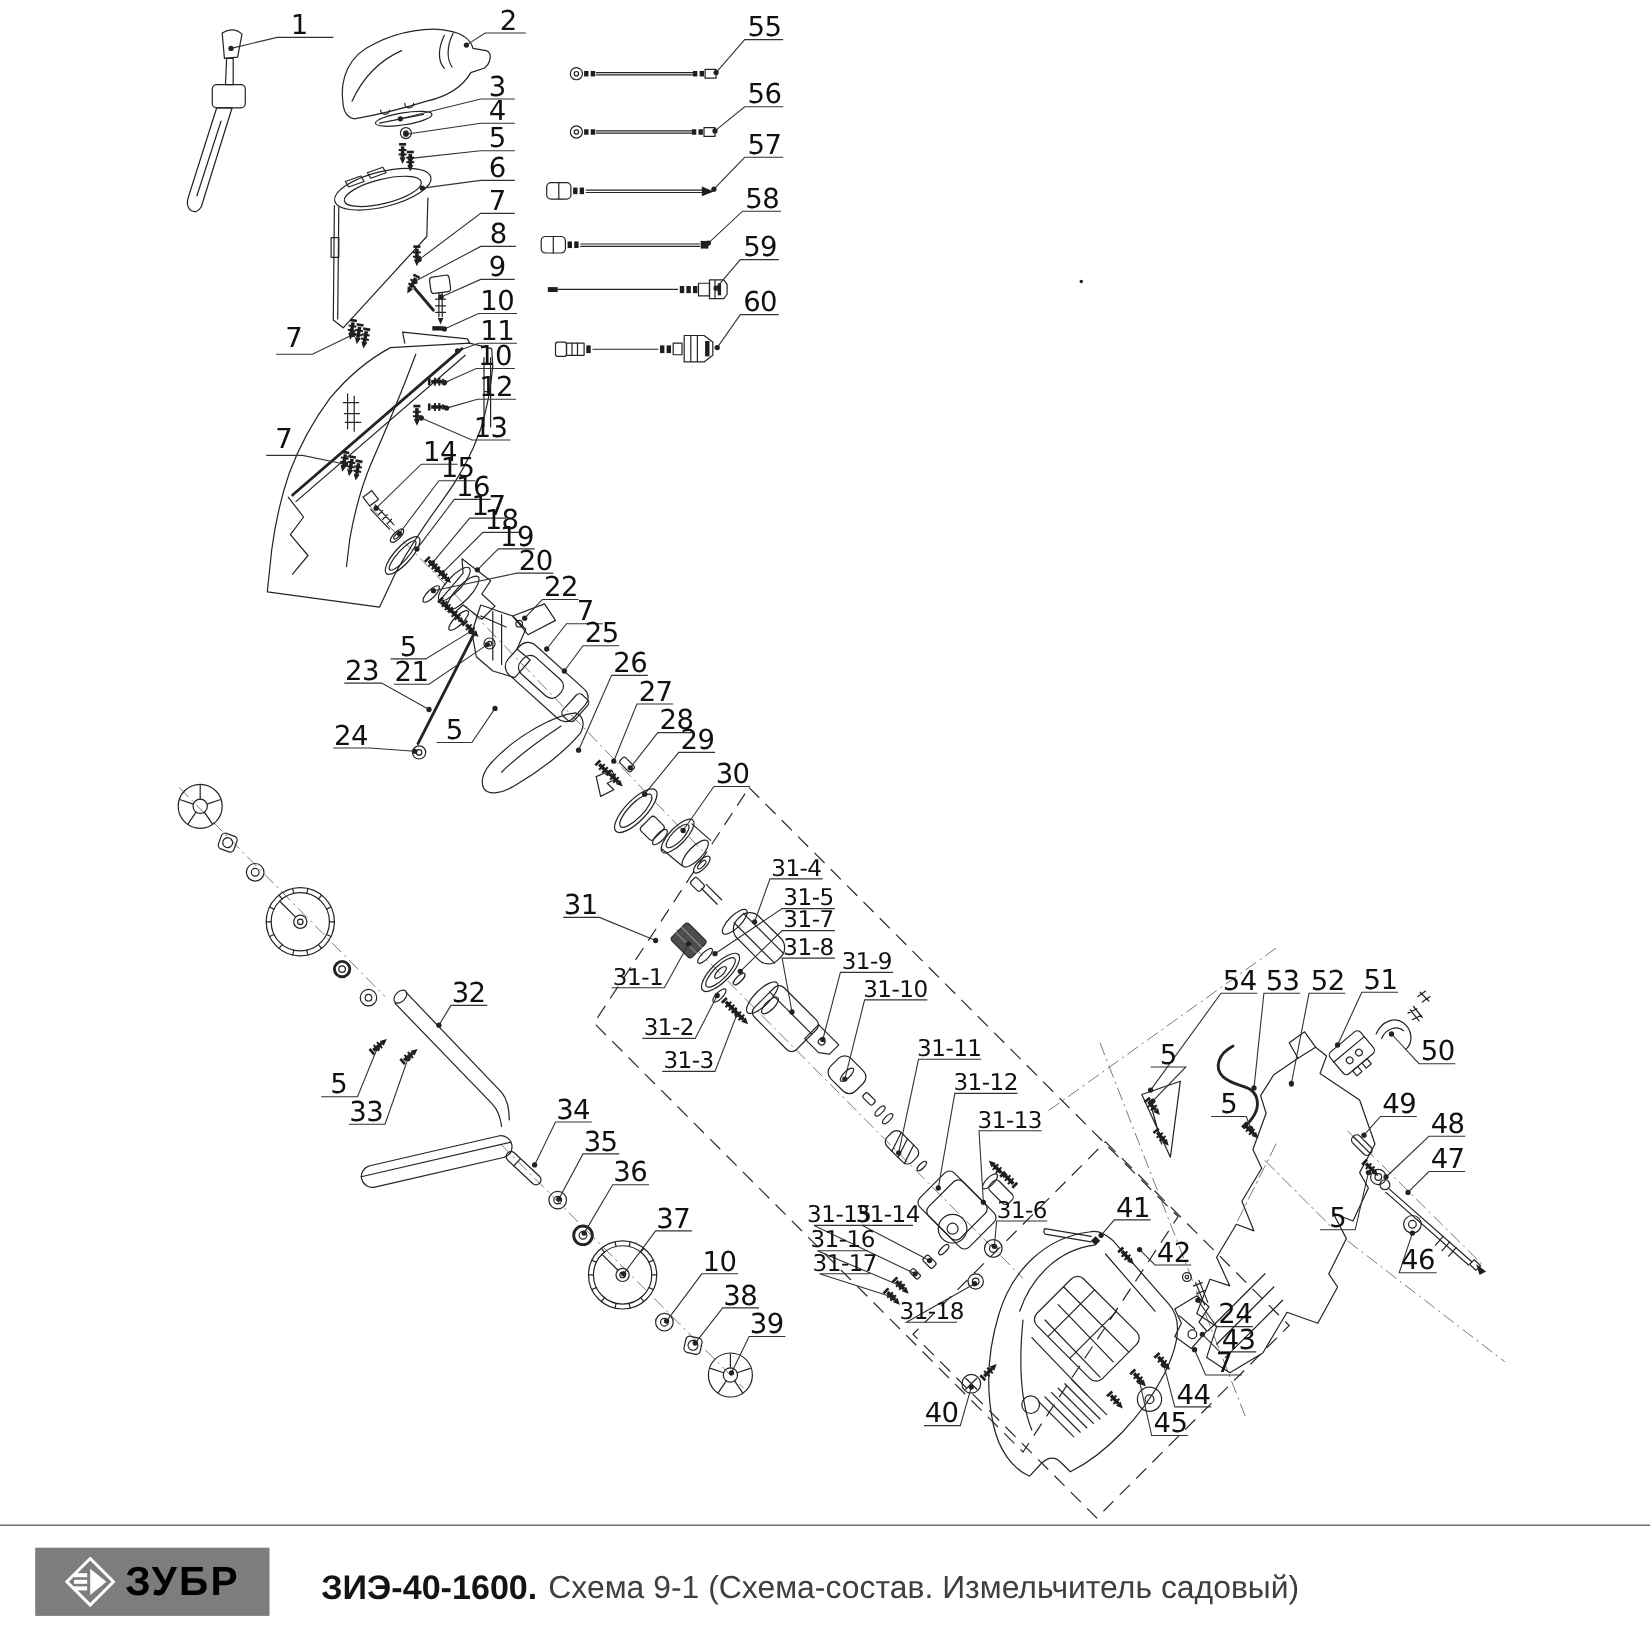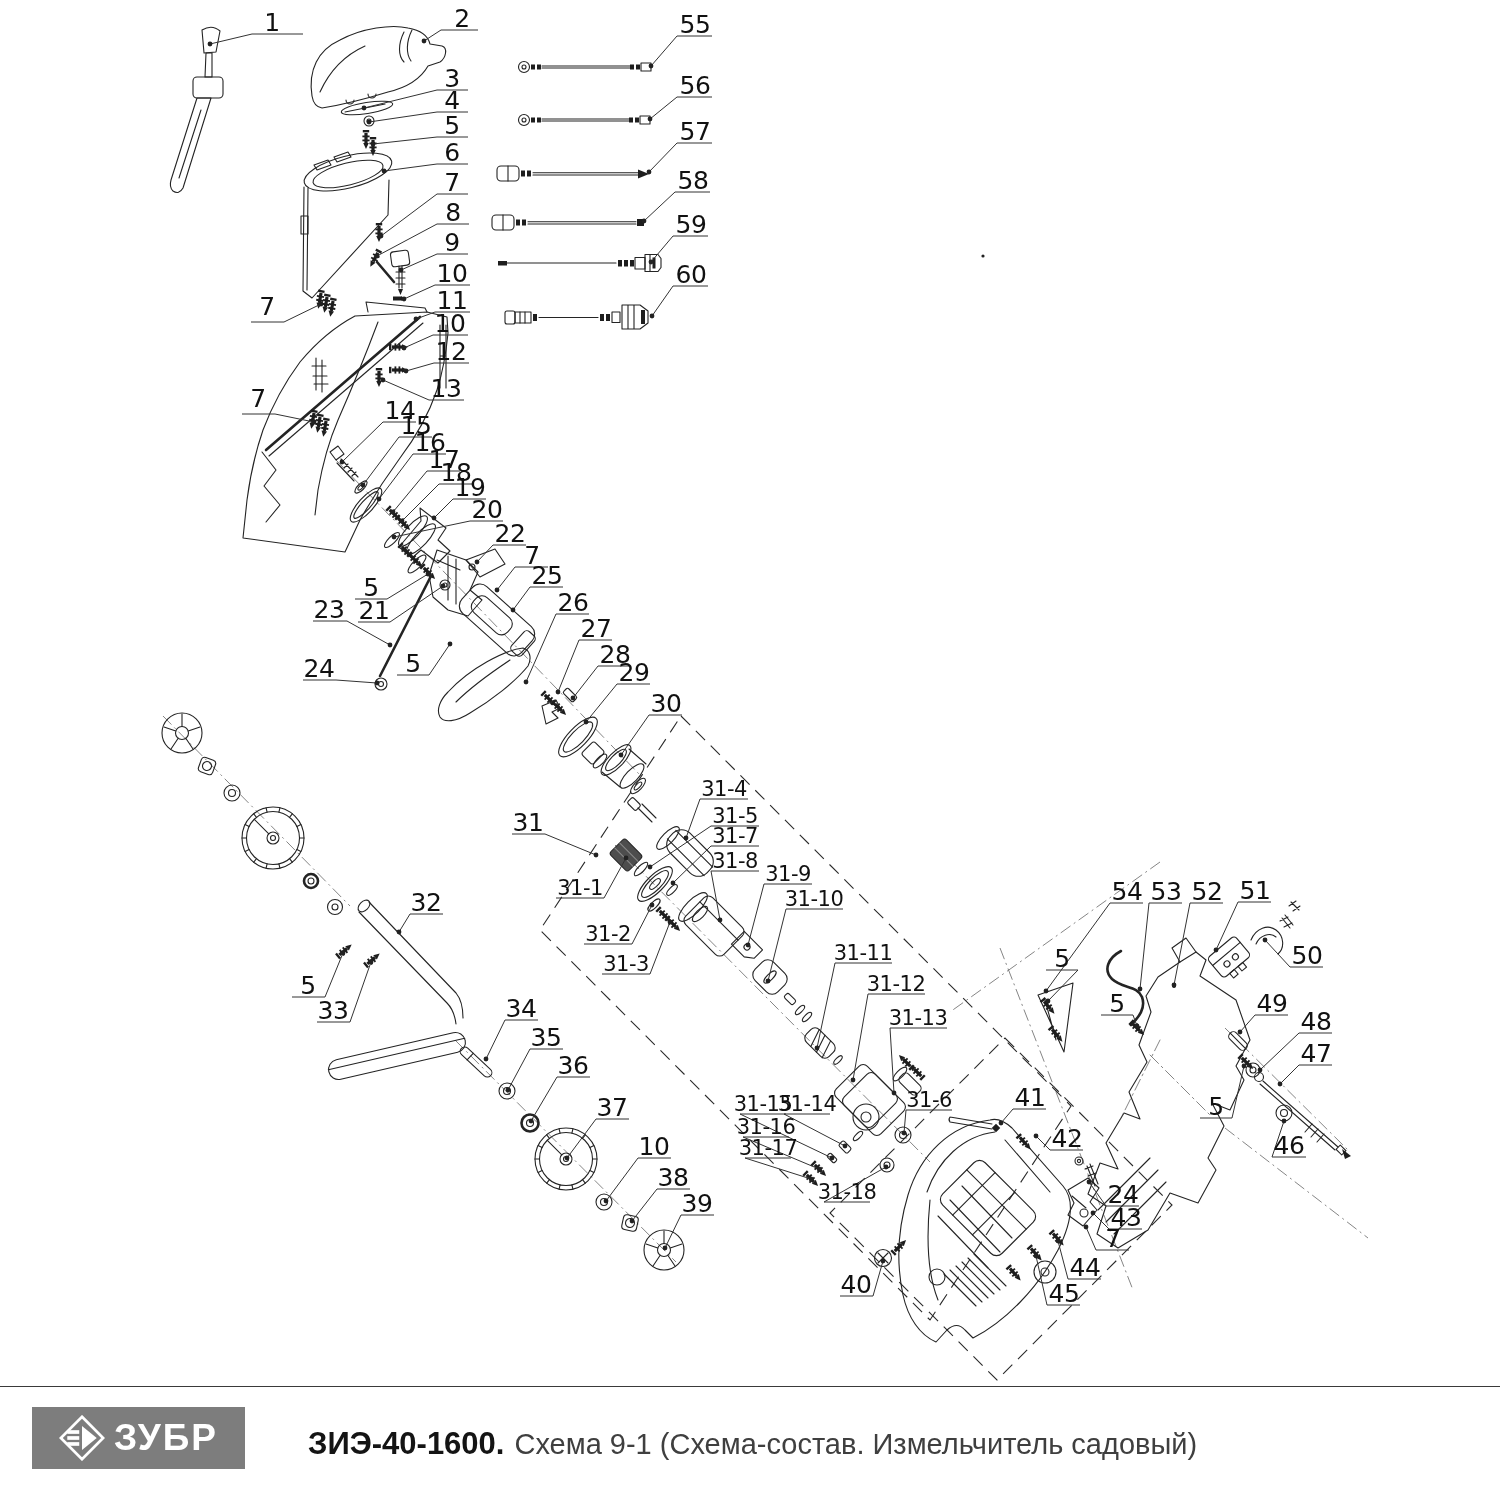--- a/index.html
+++ b/index.html
@@ -14,22 +14,22 @@
   .dash{fill:none;stroke:#2a2a2a;stroke-width:1.1;stroke-dasharray:13 8;}
   .axd{fill:none;stroke:#666;stroke-width:.8;stroke-dasharray:12 4 2 4;}
   .ld{fill:none;stroke:#333;stroke-width:1;}
   .dot{fill:#222;stroke:none;}
   .lbl{font:25px "DejaVu Sans",sans-serif;fill:#111;text-anchor:middle;letter-spacing:-.5px;}
   .sm{font-size:21px;}
   
   .footer{position:absolute;left:0;top:1386px;width:1500px;height:114px;border-top:1.6px solid #3a3a3a;background:#fff;}
   .logo{position:absolute;left:32px;top:20px;width:213px;height:62px;background:#7d7d7d;
         display:flex;align-items:center;justify-content:center;gap:9px;}
-  .logo-text{color:#ffffff;font-weight:bold;font-size:37px;letter-spacing:2px;}
-  .title{position:absolute;left:292px;top:0;height:100%;display:flex;align-items:center;font-size:29px;color:#3f3f3f;white-space:nowrap;margin-left:16px;}
+  .logo-text{color:#000000;font-weight:bold;font-size:37px;letter-spacing:2px;}
+  .title{position:absolute;left:292px;top:0;height:100%;display:flex;align-items:center;font-size:29px;color:#3f3f3f;white-space:nowrap;}
   .title b{font-size:31px;color:#141414;margin-right:10px;}
 </style>
 </head>
 <body>
 
 <div class="page">
 
 <svg class="diagram" width="1500" height="1386" viewBox="0 0 1500 1386">
   <defs>
 

